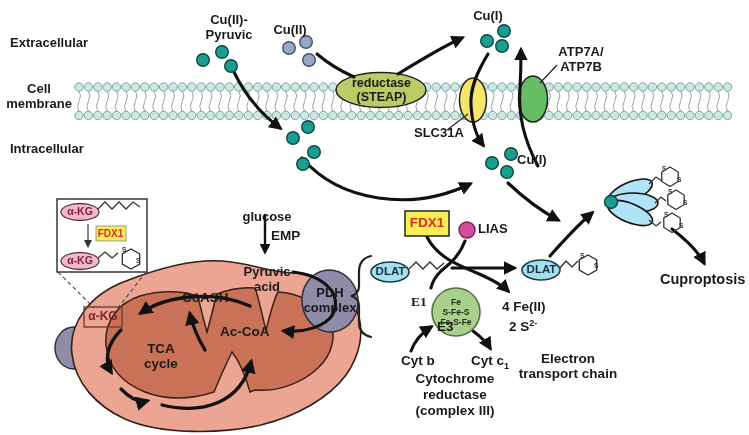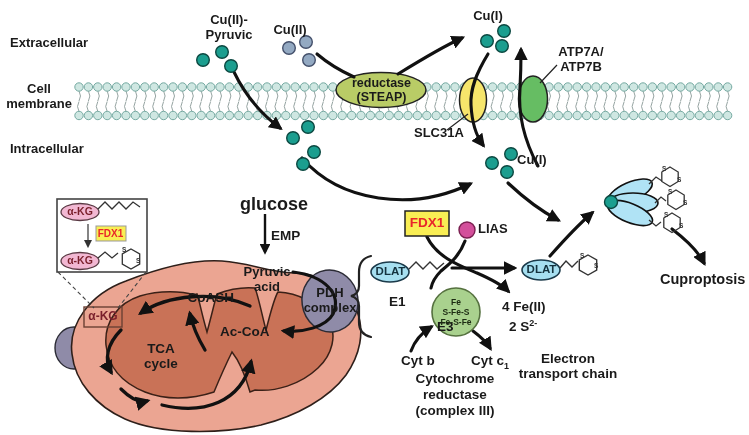--- a/index.html
+++ b/index.html
@@ -301,41 +301,41 @@
 Pyruvic</div>
 <div class="lbl center" style="left:268px;top:23px;width:44px;">Cu(II)</div>
 <div class="lbl center" style="left:466px;top:9px;width:44px;">Cu(I)</div>
 <div class="lbl center" style="left:551px;top:45px;width:60px;">ATP7A/
 ATP7B</div>
 <div class="lbl center" style="left:336px;top:76px;width:91px;font-size:12.5px;">reductase
 (STEAP)</div>
 <div class="lbl" style="left:414px;top:126px;width:55px;">SLC31A</div>
 <div class="lbl" style="left:517px;top:153px;width:44px;">Cu(I)</div>
 
-<div class="lbl center" style="left:240px;top:194px;width:54px;font-size:18px;">glucose</div>
+<div class="lbl center" style="left:240px;top:210px;width:54px;font-size:13px;">glucose</div>
 <div class="lbl" style="left:271px;top:228px;width:40px;font-size:13.5px;">EMP</div>
 <div class="lbl center" style="left:238px;top:265px;width:58px;">Pyruvic
 acid</div>
 <div class="lbl center" style="left:301px;top:286px;width:58px;">PDH
 complex</div>
-<div class="lbl" style="left:182px;top:290px;width:52px;font-size:13.5px;text-align:right;">CoASH</div>
+<div class="lbl" style="left:182px;top:290px;width:52px;font-size:13.5px;">CoASH</div>
 <div class="lbl" style="left:220px;top:324px;width:54px;font-size:13.5px;">Ac-CoA</div>
 <div class="lbl center" style="left:132px;top:341px;width:58px;font-size:13.5px;">TCA
 cycle</div>
 <div class="lbl center maroon" style="left:84px;top:310px;width:38px;font-size:12px;">α-KG</div>
 
 <div class="lbl center maroon" style="left:61px;top:206px;width:38px;font-size:10.5px;">α-KG</div>
 <div class="lbl center red" style="left:95px;top:228px;width:31px;font-size:10px;">FDX1</div>
 <div class="lbl center maroon" style="left:61px;top:255px;width:38px;font-size:10.5px;">α-KG</div>
 
 <div class="lbl center red" style="left:405px;top:215px;width:44px;font-size:13.5px;">FDX1</div>
 <div class="lbl" style="left:478px;top:222px;width:40px;">LIAS</div>
 <div class="lbl center dlat-t" style="left:371px;top:265px;width:39px;font-size:11.5px;">DLAT</div>
 <div class="lbl center dlat-t" style="left:522px;top:263px;width:39px;font-size:11.5px;">DLAT</div>
-<div class="lbl" style="left:389px;top:294px;width:30px;font-size:13.5px;">E1</div>
+<div class="lbl" style="left:411px;top:294px;width:30px;font-size:13.5px;font-family:Liberation Serif, serif;">E1</div>
 <div class="lbl" style="left:389px;top:319px;width:30px;font-size:13.5px;padding-left:48px;">E3</div>
 
 <div class="lbl center fes-t" style="left:431px;top:298px;width:50px;font-size:8.5px;line-height:1.15;">Fe
 S-Fe-S
 Fe-S-Fe</div>
 <div class="lbl" style="left:502px;top:299px;width:64px;font-size:13.5px;">4 Fe(II)</div>
 <div class="lbl" style="left:509px;top:319px;font-size:13.5px;"><span>2 S</span><sup>2-</sup></div>
 
 <div class="lbl" style="left:401px;top:353px;width:44px;font-size:13.5px;">Cyt b</div>
 <div class="lbl" style="left:471px;top:353px;font-size:13.5px;"><span>Cyt c</span><sub>1</sub></div>

